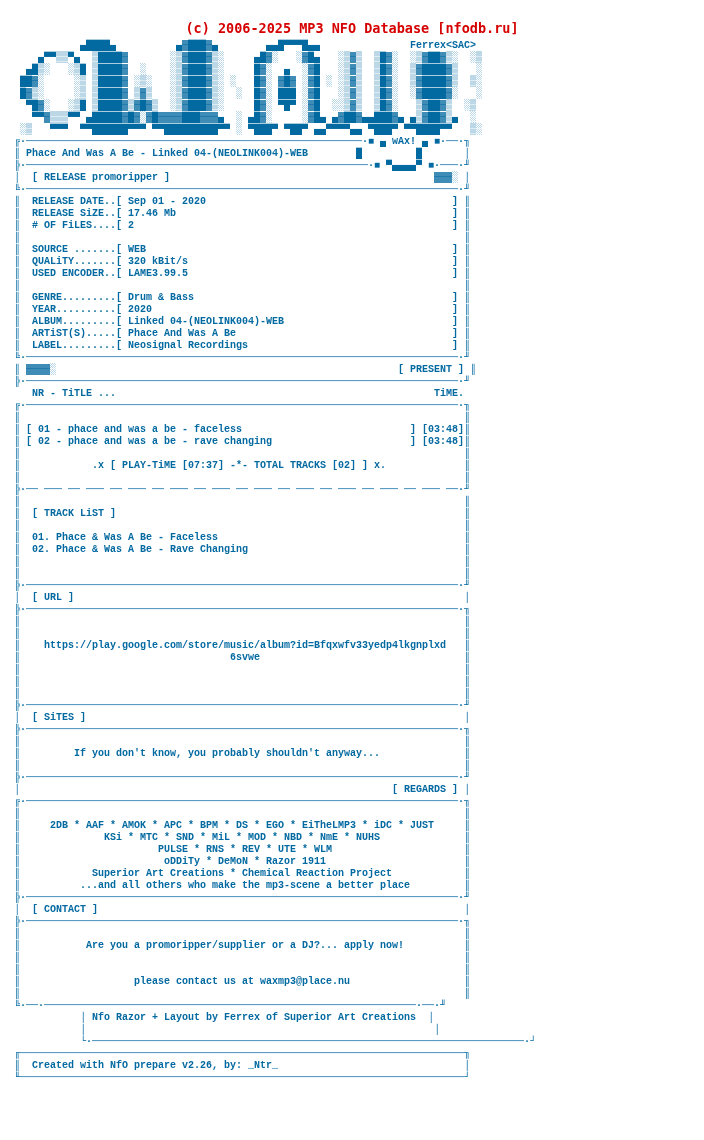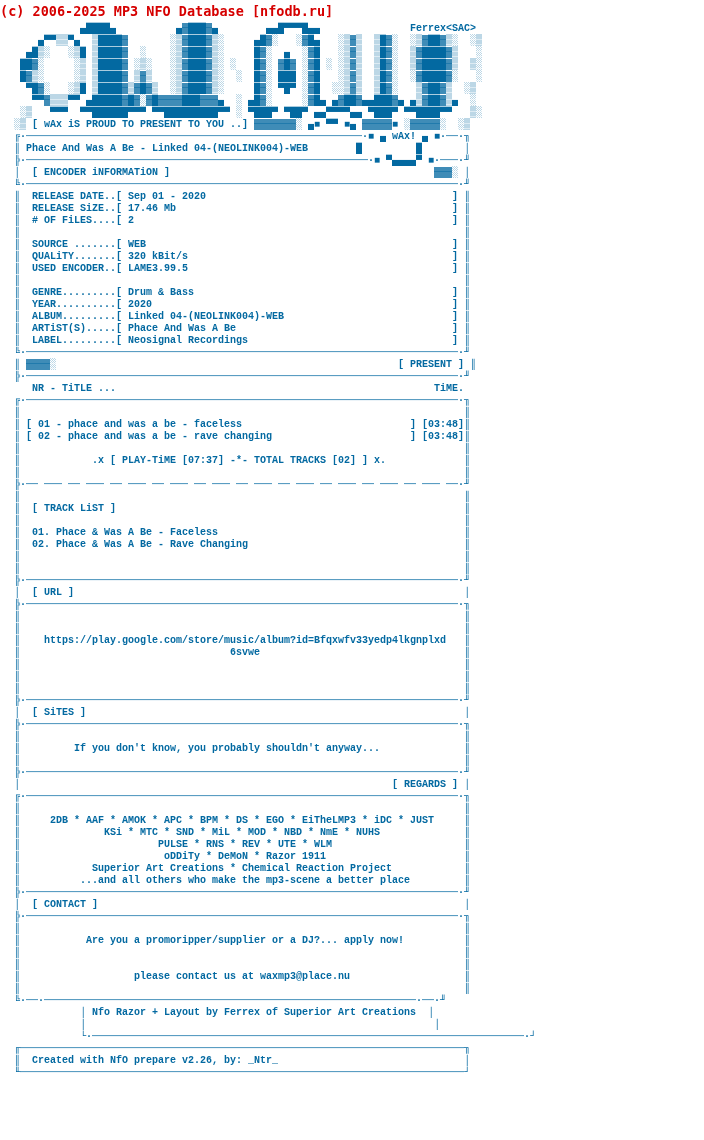--- a/index.html
+++ b/index.html
@@ -1,39 +1,38 @@
 <!DOCTYPE html>
 <html><head>
 <meta charset="utf-8">
 <style>
   html,body{margin:0;padding:0;background:#ffffff;width:704px;height:1140px;overflow:hidden}
   .nfo-page{width:704px;height:1140px;background:#fff}
   .banner{font-family:"DejaVu Sans Mono",monospace;font-weight:bold;font-size:13.5px;
-          line-height:19px;color:#d60000;text-align:left;height:21px;padding-top:2px}
+          line-height:19px;color:#d60000;text-align:center;height:21px;padding-top:19px}
   pre{margin:0;padding:0 0 0 14px;font-family:Liberation Mono, monospace;font-weight:bold;
       font-size:10px;line-height:12px;color:#0369a1;white-space:pre}
 </style>
 </head>
 <body>
 
 <div class="nfo-page">
   <div class="banner">(c) 2006-2025 MP3 NFO Database [nfodb.ru]</div>
   <pre>           ▄████▄          ▄▓███▓▄        ▄▄█▀▀▀█▄▄               Ferrex&lt;SAC&gt;
     ▄▀▀▒▒▀▄  ▒████▓       ░▒▓███▓▒░     ▄█▓░   ░▓█▄   ░▒▓▒  ▒█▓░  ░▒▓██▓▒░  ░▒
   ▄█▒░   ░▒█ ▒████▓  ░    ░▒▓███▓▒░     █▓░  ▄  ░▓█   ░▒▓▒  ▒█▓░  ▒▓████▓▒   ░
  ██▓░     ░▒ ▒████▓ ░▒░   ░▒▓███▓▒░ ░   █▓░ ▓█▓ ░▓█ ░ ░▒▓▒  ▒█▓░  ▒▓████▓▒  ▒░
  █▓▒░     ░▒ ▒████▓ ▒▓▒   ░▒▓███▓▒░  ░  █▓░ ███ ░▓█   ░▒▓▒  ▒█▓░  ░▓████▓░   ░
   ▀█▓░   ░▒█ ▒████▓▒▓█▓▒  ░▒▓███▓▒░     █▓░ ▀█▀ ░▓█  ░░▒▓▒  ▒█▓░   ▒▓██▓▒  ░▒ 
    ▀▀▓▒▒▒▀▀ ▄█████▓█▓░▓█▓▓▓▓███▓▓▓▄  ░ ▄█▓░     ░▓█▄ ▄▓██▓▄▄███▓▄ ▄▒▓██▓▒▄  ░ 
  ░▒   ▀▀▀  ▀▀██████▀▀▀ ▀▀█████████▀▀ ░ ▀███▀ ▀██▀ ▄▄▀▀▀▀▄▄ ▀███▀ ▀▀████▀▀   ▒░</pre>
-  <pre>░▒ [ wAx iS PROUD TO PRESENT TO YOU ..] ▓▓▓▓▓▓▓░ ▄■ ▀▀ ■▄ ▓▓▓▓▓■ ░▓▓▓▓▓░  ░▒</pre>
   <pre>╔·────────────────────────────────────────────────────────·■ ▄ wAx! ▄ ■·──·╖
 ║ Phace And Was A Be - Linked 04-(NEOLINK004)-WEB        █         █       │
 ╠·─────────────────────────────────────────────────────────·■ ▀▄▄▄▄▀ ■·───·╜</pre>
-  <pre>│  [ ENCODER iNFORMATiON ]                                            ▓▓▓░ │
+  <pre>│  [ RELEASE promoripper ]                                            ▓▓▓░ │
 ╚·────────────────────────────────────────────────────────────────────────·╜</pre>
   <pre>║  RELEASE DATE..[ Sep 01 - 2020                                         ] ║
 ║  RELEASE SiZE..[ 17.46 Mb                                              ] ║
 ║  # OF FiLES....[ 2                                                     ] ║
 ║                                                                          ║
 ║  SOURCE .......[ WEB                                                   ] ║
 ║  QUALiTY.......[ 320 kBit/s                                            ] ║
 ║  USED ENCODER..[ LAME3.99.5                                            ] ║
 ║                                                                          ║
 ║  GENRE.........[ Drum &amp; Bass                                           ] ║

